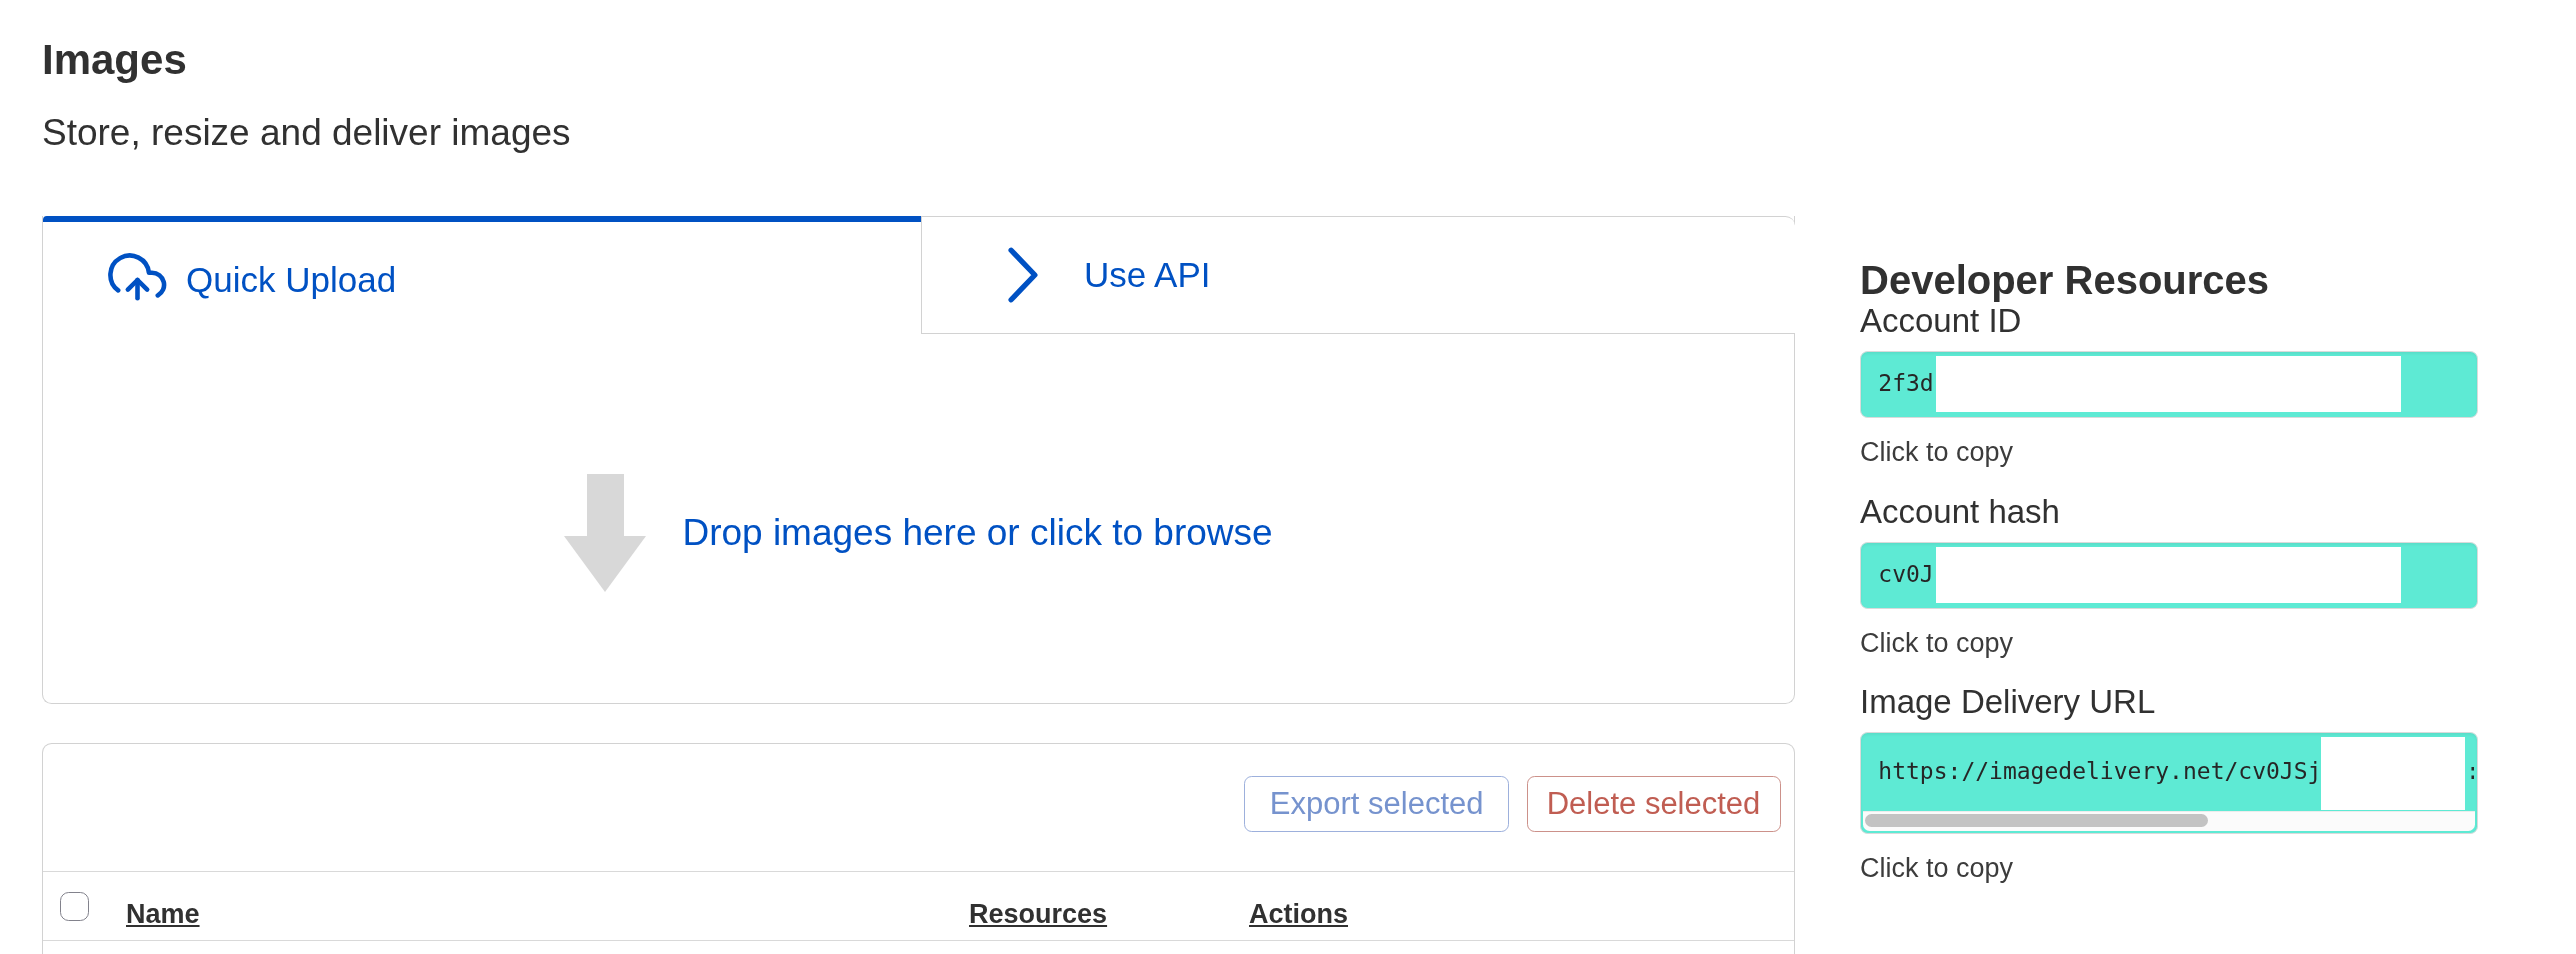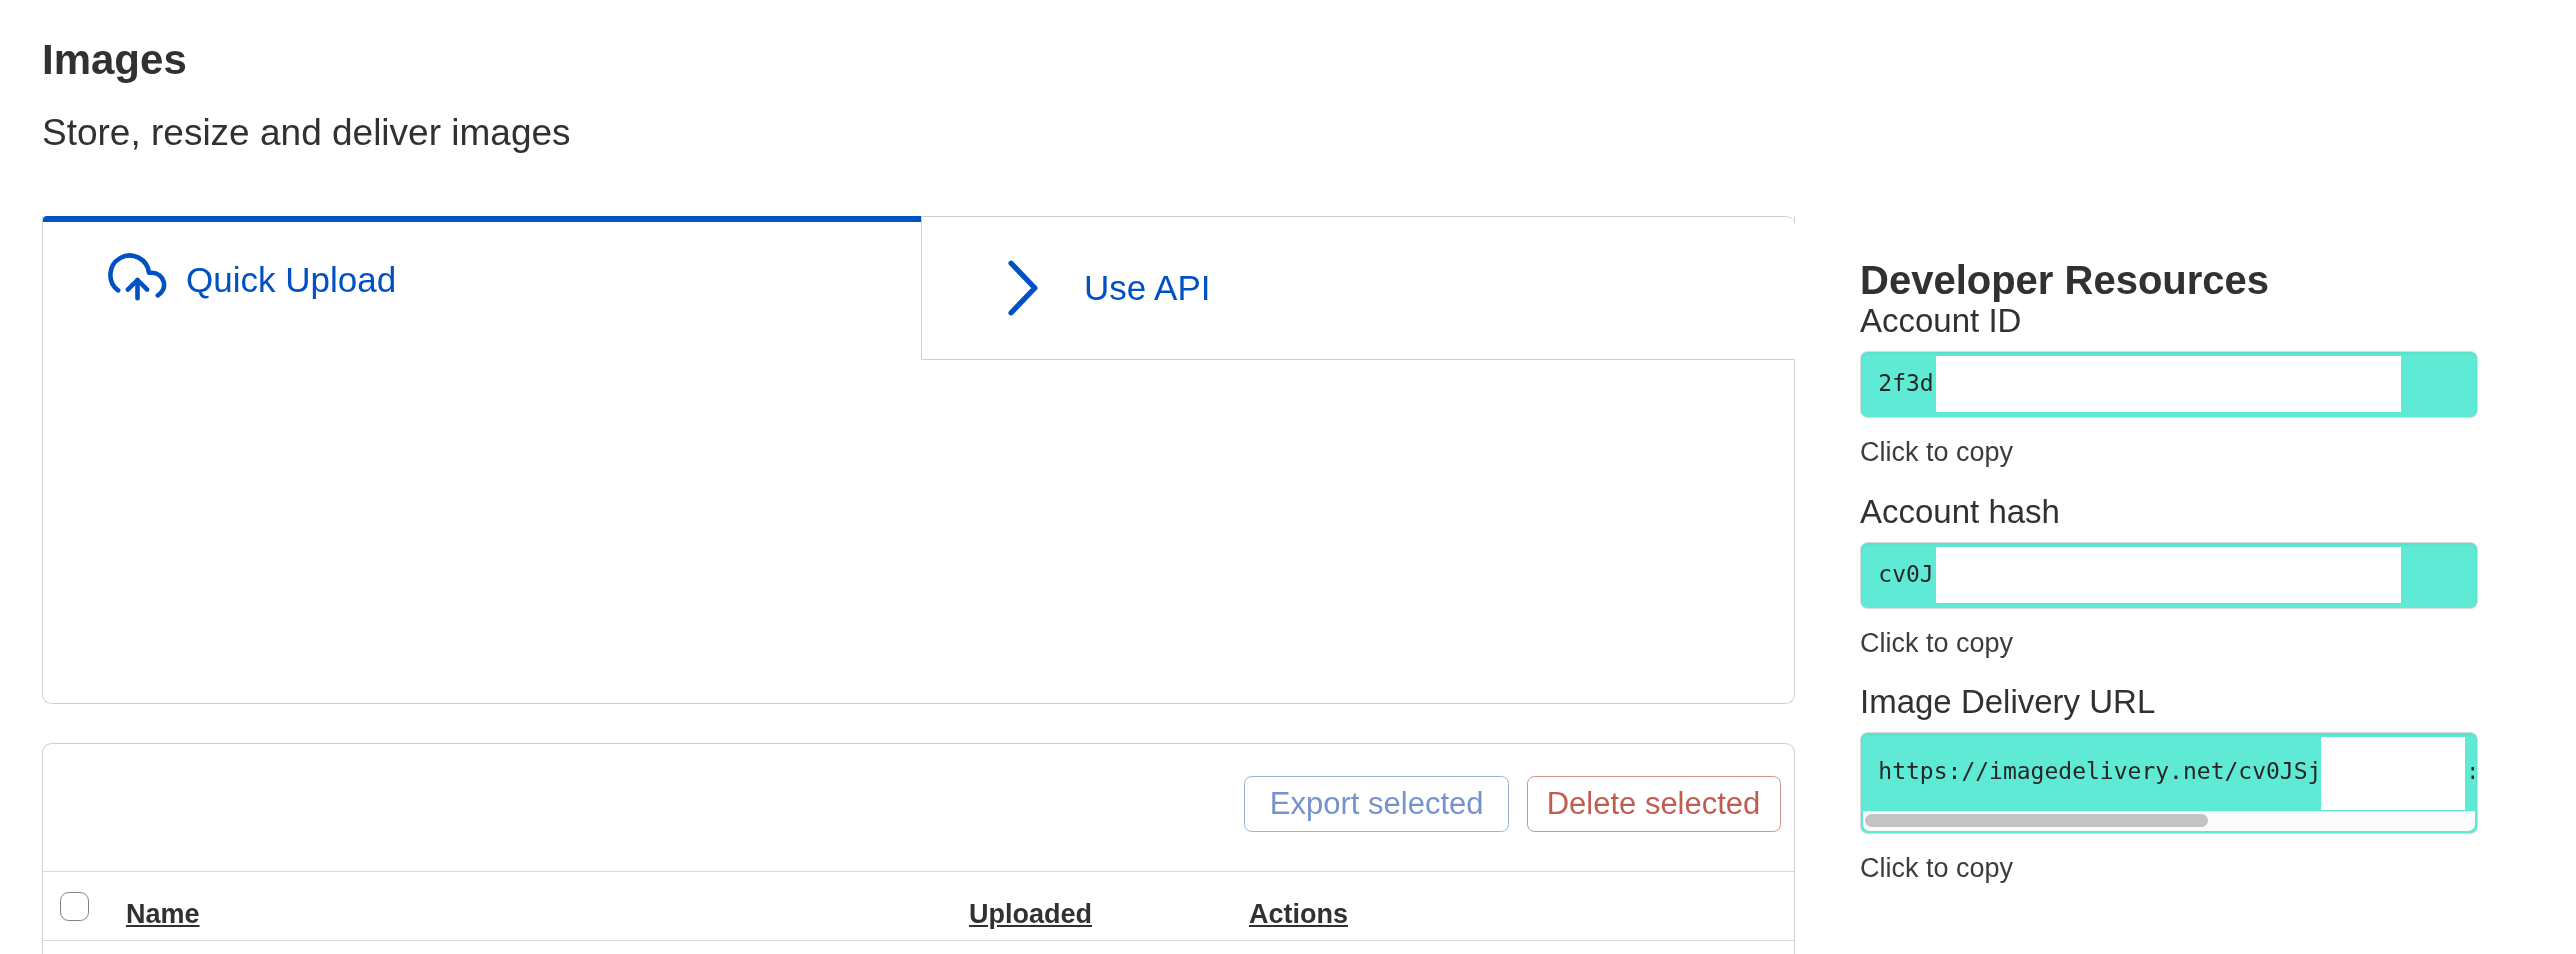--- a/index.html
+++ b/index.html
@@ -12,21 +12,21 @@
   .page-subtitle{left:42px;top:112px;font-size:37px;font-weight:400;line-height:42px;}
 
   
   .upload-panel{left:42px;top:216px;width:1753px;height:488px;background:#fff;
     border-left:1.9px solid #d2d2d2;border-right:1.9px solid #d2d2d2;border-bottom:1.9px solid #d2d2d2;
     border-radius:0 0 9.6px 9.6px;}
   .active-tab-bar{left:0;top:0;width:880px;height:5.8px;background:#0051c3;border-radius:3.8px 0 0 0;}
   .quick-tab{left:0;top:5.8px;width:878px;height:116px;display:flex;align-items:center;
     padding-left:63px;gap:17px;cursor:pointer;}
   .tab-label{font-size:35px;color:#0051c3;line-height:42px;}
-  .useapi-tab{left:878px;top:0;width:874px;height:144px;background:#fff;
+  .useapi-tab{left:878px;top:0;width:874px;height:118px;background:#fff;
     border-top:1.9px solid #d2d2d2;border-left:1.9px solid #d2d2d2;border-bottom:1.9px solid #d2d2d2;
     border-radius:0 9.6px 0 0;display:flex;align-items:center;padding-left:85px;gap:44px;cursor:pointer;}
   .dropzone{left:0;right:0;top:254px;height:125px;display:flex;justify-content:center;
     align-items:center;gap:35px;cursor:pointer;}
   .drop-label{font-size:37px;color:#0051c3;}
   .down-arrow{width:83px;height:117px;position:relative;}
   .down-arrow .stem{position:absolute;left:23px;top:0;width:37px;height:63px;background:#d8d8d8;}
   .down-arrow .head{position:absolute;left:0;top:62px;width:0;height:0;
     border-left:41px solid transparent;border-right:41px solid transparent;border-top:56px solid #d8d8d8;}
 
@@ -95,33 +95,40 @@
 
     <div class="abs useapi-tab">
       <span>
         <svg class="icon-svg" width="33" height="60" viewBox="0 0 16 28" fill="none" stroke="#0051c3" stroke-width="2.6" stroke-linecap="round" stroke-linejoin="round">
           <polyline points="2,2 13.5,14 2,26"></polyline>
         </svg>
       </span>
       <span class="tab-label">Use API</span>
     </div>
 
+    <div class="abs dropzone">
+      <span class="down-arrow">
+        <span class="stem"></span>
+          <span class="head"></span>
+      </span>
+      <span class="drop-label">Drop images here or click to browse</span>
+    </div>
   </div>
 
   <div class="abs table-card">
     <div class="abs toolbar">
       <div class="toolbar-buttons">
         <div class="btn btn-export">Export selected</div>
         <div class="btn btn-delete">Delete selected</div>
       </div>
     </div>
     <div class="abs header-row">
       <div class="abs checkbox"></div>
       <div class="abs th th-name">Name</div>
-      <div class="abs th th-uploaded">Uploaded</div>
+      <div class="abs th th-uploaded">Resources</div>
       <div class="abs th th-actions">Actions</div>
     </div>
   </div>
 
   <div class="abs sidebar-title">Developer Resources</div>
 
   <div class="abs sb-section sec1">
     <div class="sb-label">Account ID</div>
     <div class="sb-field">
       <span class="sb-value mono">2f3d</span>

